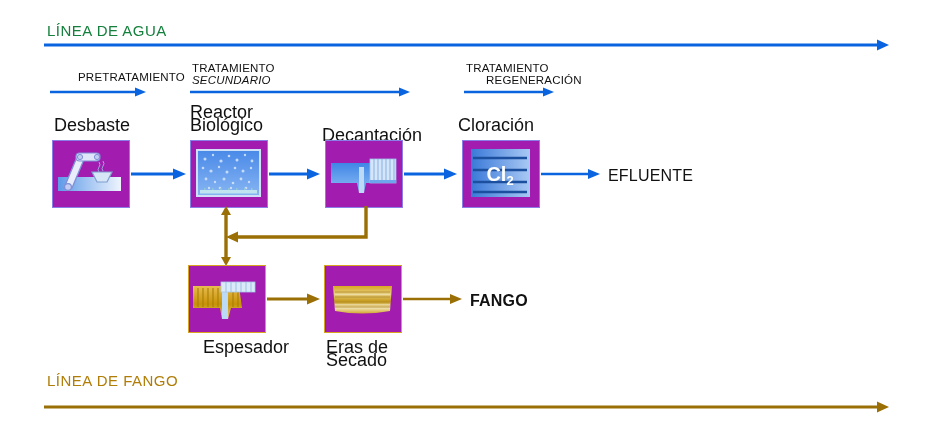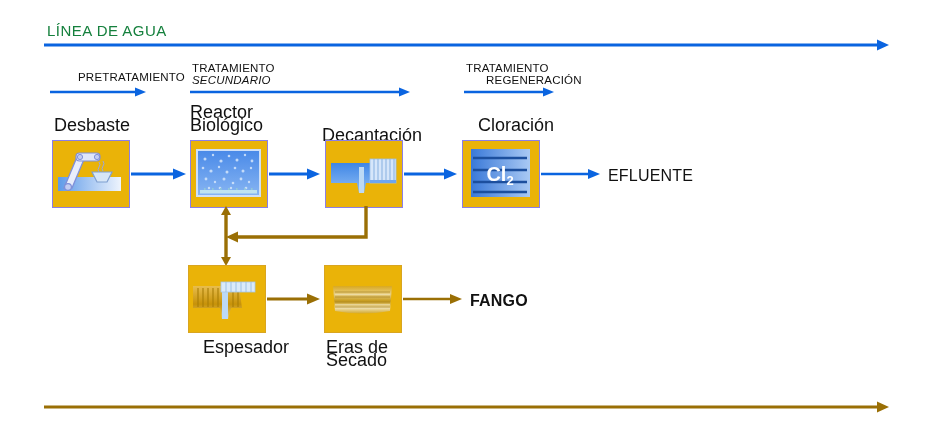--- a/index.html
+++ b/index.html
@@ -47,21 +47,21 @@
   .flow-label {
     font-size: 16px;
     color: #111111;
     white-space: nowrap;
     letter-spacing: 0.2px;
   }
 
   
   .unit-box {
     box-sizing: border-box;
-    background: #eab308;
+    background: #a21caf;
   }
   .unit-box.water  { border: 1.2px solid #8a7fe8; }
   .unit-box.sludge { border: 1.2px solid #d9a520; }
 
   .unit-box > svg { display: block; }
 
   svg { overflow: visible; }
 </style>
 </head>
 <body>
@@ -95,21 +95,21 @@
     <polygon points="79,1.5 90,6 79,10.5" fill="#0a64e0"></polygon>
   </svg>
 
   <div class="abs box-label" style="left:54px; top:119px;text-align:right;">Desbaste</div>
 
   <div class="abs box-label" style="left:190px; top:106px;">Reactor</div>
   <div class="abs box-label" style="left:190px; top:119px;">Biológico</div>
 
   <div class="abs box-label" style="left:322px; top:129px;">Decantación</div>
 
-  <div class="abs box-label" style="left:458px; top:119px;margin-left:20px;">Cloración</div>
+  <div class="abs box-label" style="left:458px; top:119px;">Cloración</div>
 
   <div class="abs unit-box water" style="left:52px; top:140px; width:78px; height:68px;">
     <svg width="75" height="65" viewBox="0 0 75 65">
       <defs>
         <linearGradient id="gWater" x1="0" y1="0" x2="1" y2="0">
           <stop offset="0%" stop-color="#5e9ae8"></stop>
           <stop offset="100%" stop-color="#eef4fd"></stop>
         </linearGradient>
       </defs>
 
@@ -328,19 +328,20 @@
   </div>
   <div class="abs box-label" style="left:326px; top:341px;">Eras de</div>
   <div class="abs box-label" style="left:326px; top:354px;">Secado</div>
 
   <svg class="abs" style="left:403px; top:292px;" width="65" height="14">
     <line x1="0" y1="7" x2="50" y2="7" stroke="#9a6f05" stroke-width="2.6"></line>
     <polygon points="47,2 59,7 47,12" fill="#9a6f05"></polygon>
   </svg>
   <div class="abs flow-label" style="left:470px; top:292px;font-weight:bold;">FANGO</div>
 
+  <div class="abs section-title sludge" style="left:47px; top:372px;">LÍNEA DE FANGO</div>
 
   <svg class="abs" style="left:44px; top:400px;" width="850" height="14">
     <line x1="0" y1="7" x2="836" y2="7" stroke="#9a6f05" stroke-width="3"></line>
     <polygon points="833,1.5 845,7 833,12.5" fill="#9a6f05"></polygon>
   </svg>
 
 </div>
 
 </body></html>

